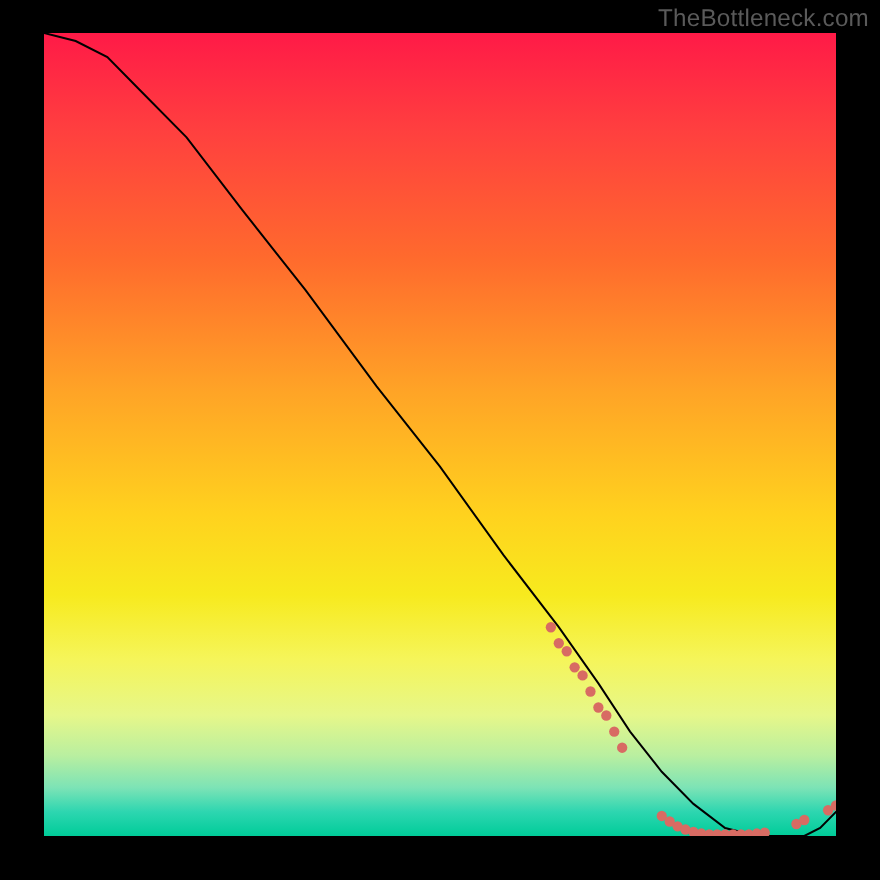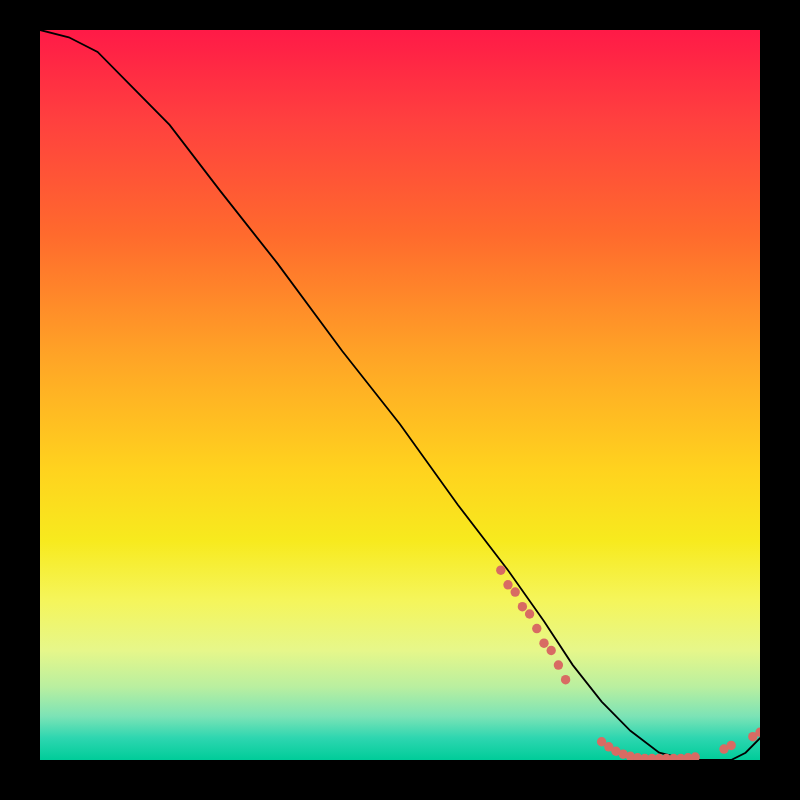--- a/index.html
+++ b/index.html
@@ -56,20 +56,21 @@
     position: absolute;
     inset: 0;
     width: 100%;
     height: 100%;
   }
 </style>
 </head>
 <body>
 
 <div class="frame">
+  <div class="watermark">TheBottleneck.com</div>
   <div class="plot">
     <div class="gradient"></div>
     <svg class="curve" viewBox="0 0 100 100" preserveAspectRatio="none">
       <path id="curve-path" fill="none" stroke="#000" stroke-width="0.25" stroke-linecap="round" d="M0.00 0.00 L4.00 1.00 L8.00 3.00 L12.00 7.00 L18.00 13.00 L25.00 22.00 L33.00 32.00 L42.00 44.00 L50.00 54.00 L58.00 65.00 L65.00 74.00 L70.00 81.00 L74.00 87.00 L78.00 92.00 L82.00 96.00 L86.00 99.00 L90.00 100.00 L93.00 100.00 L96.00 100.00 L98.00 99.00 L100.00 97.00"></path>
       <g id="markers">
           <circle cx="64" cy="74" r="0.65" fill="#d86b63"></circle>
           <circle cx="65" cy="76" r="0.65" fill="#d86b63"></circle>
           <circle cx="66" cy="77" r="0.65" fill="#d86b63"></circle>
           <circle cx="67" cy="79" r="0.65" fill="#d86b63"></circle>
           <circle cx="68" cy="80" r="0.65" fill="#d86b63"></circle>

